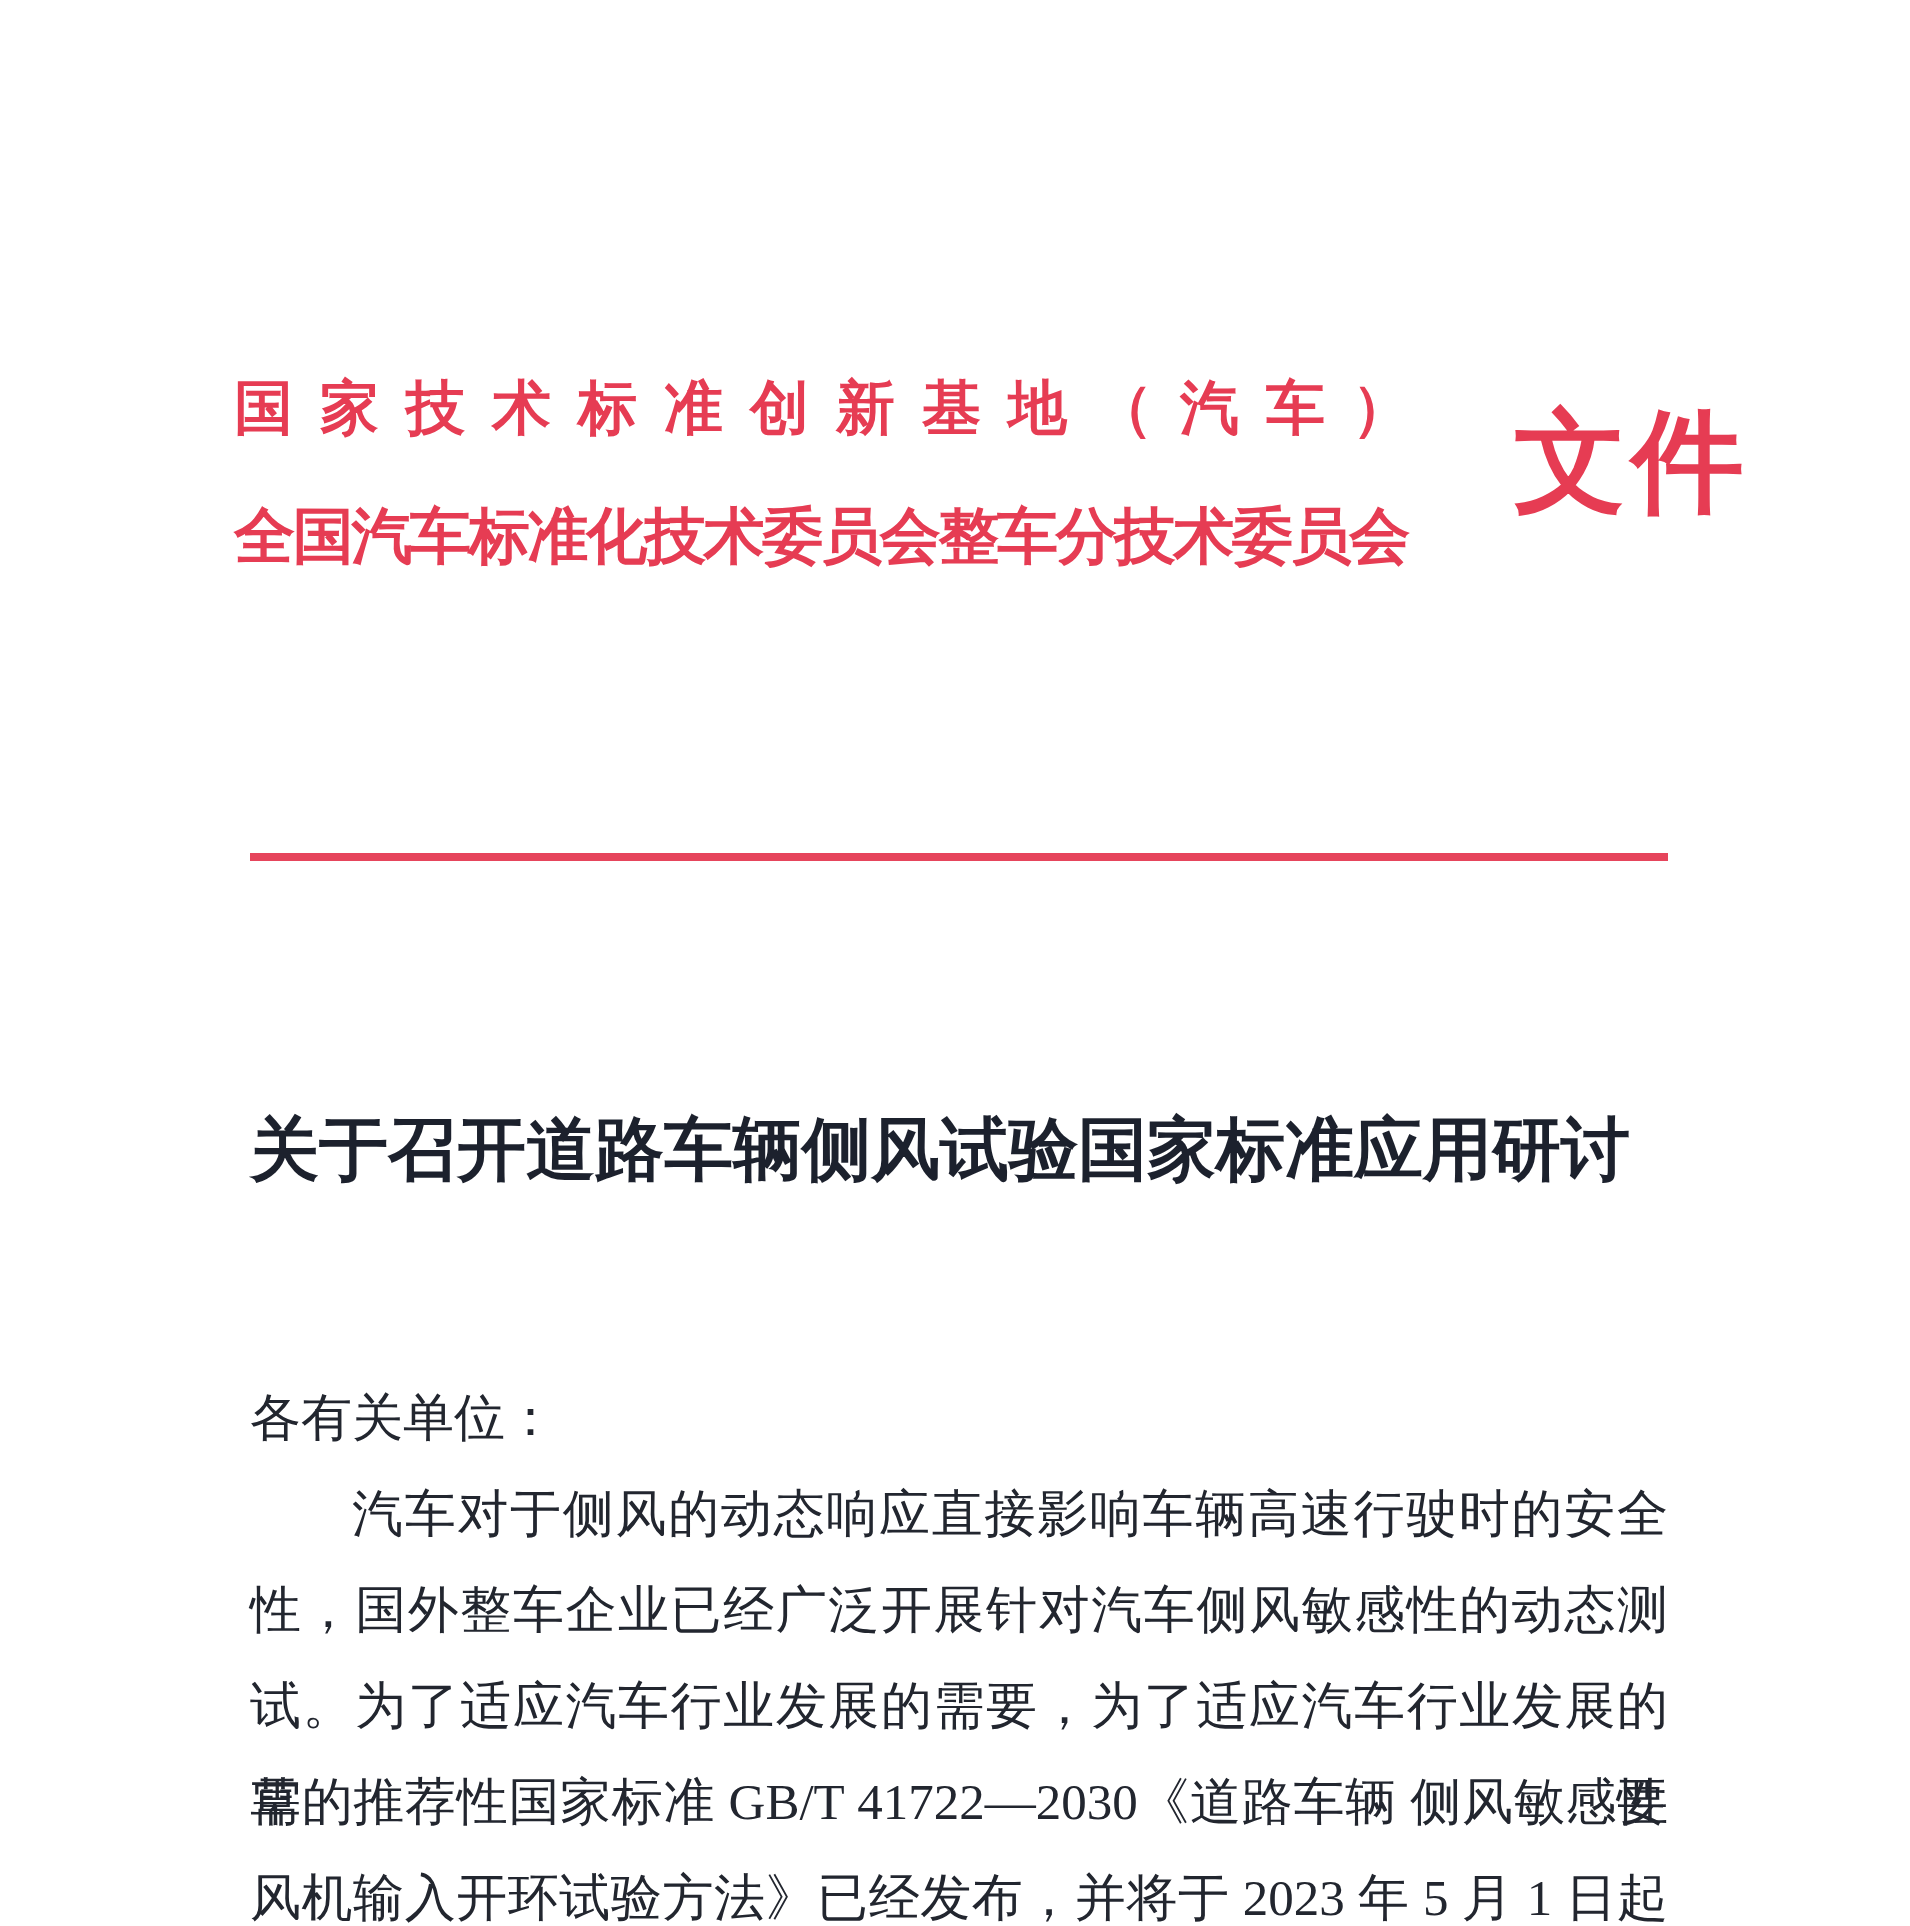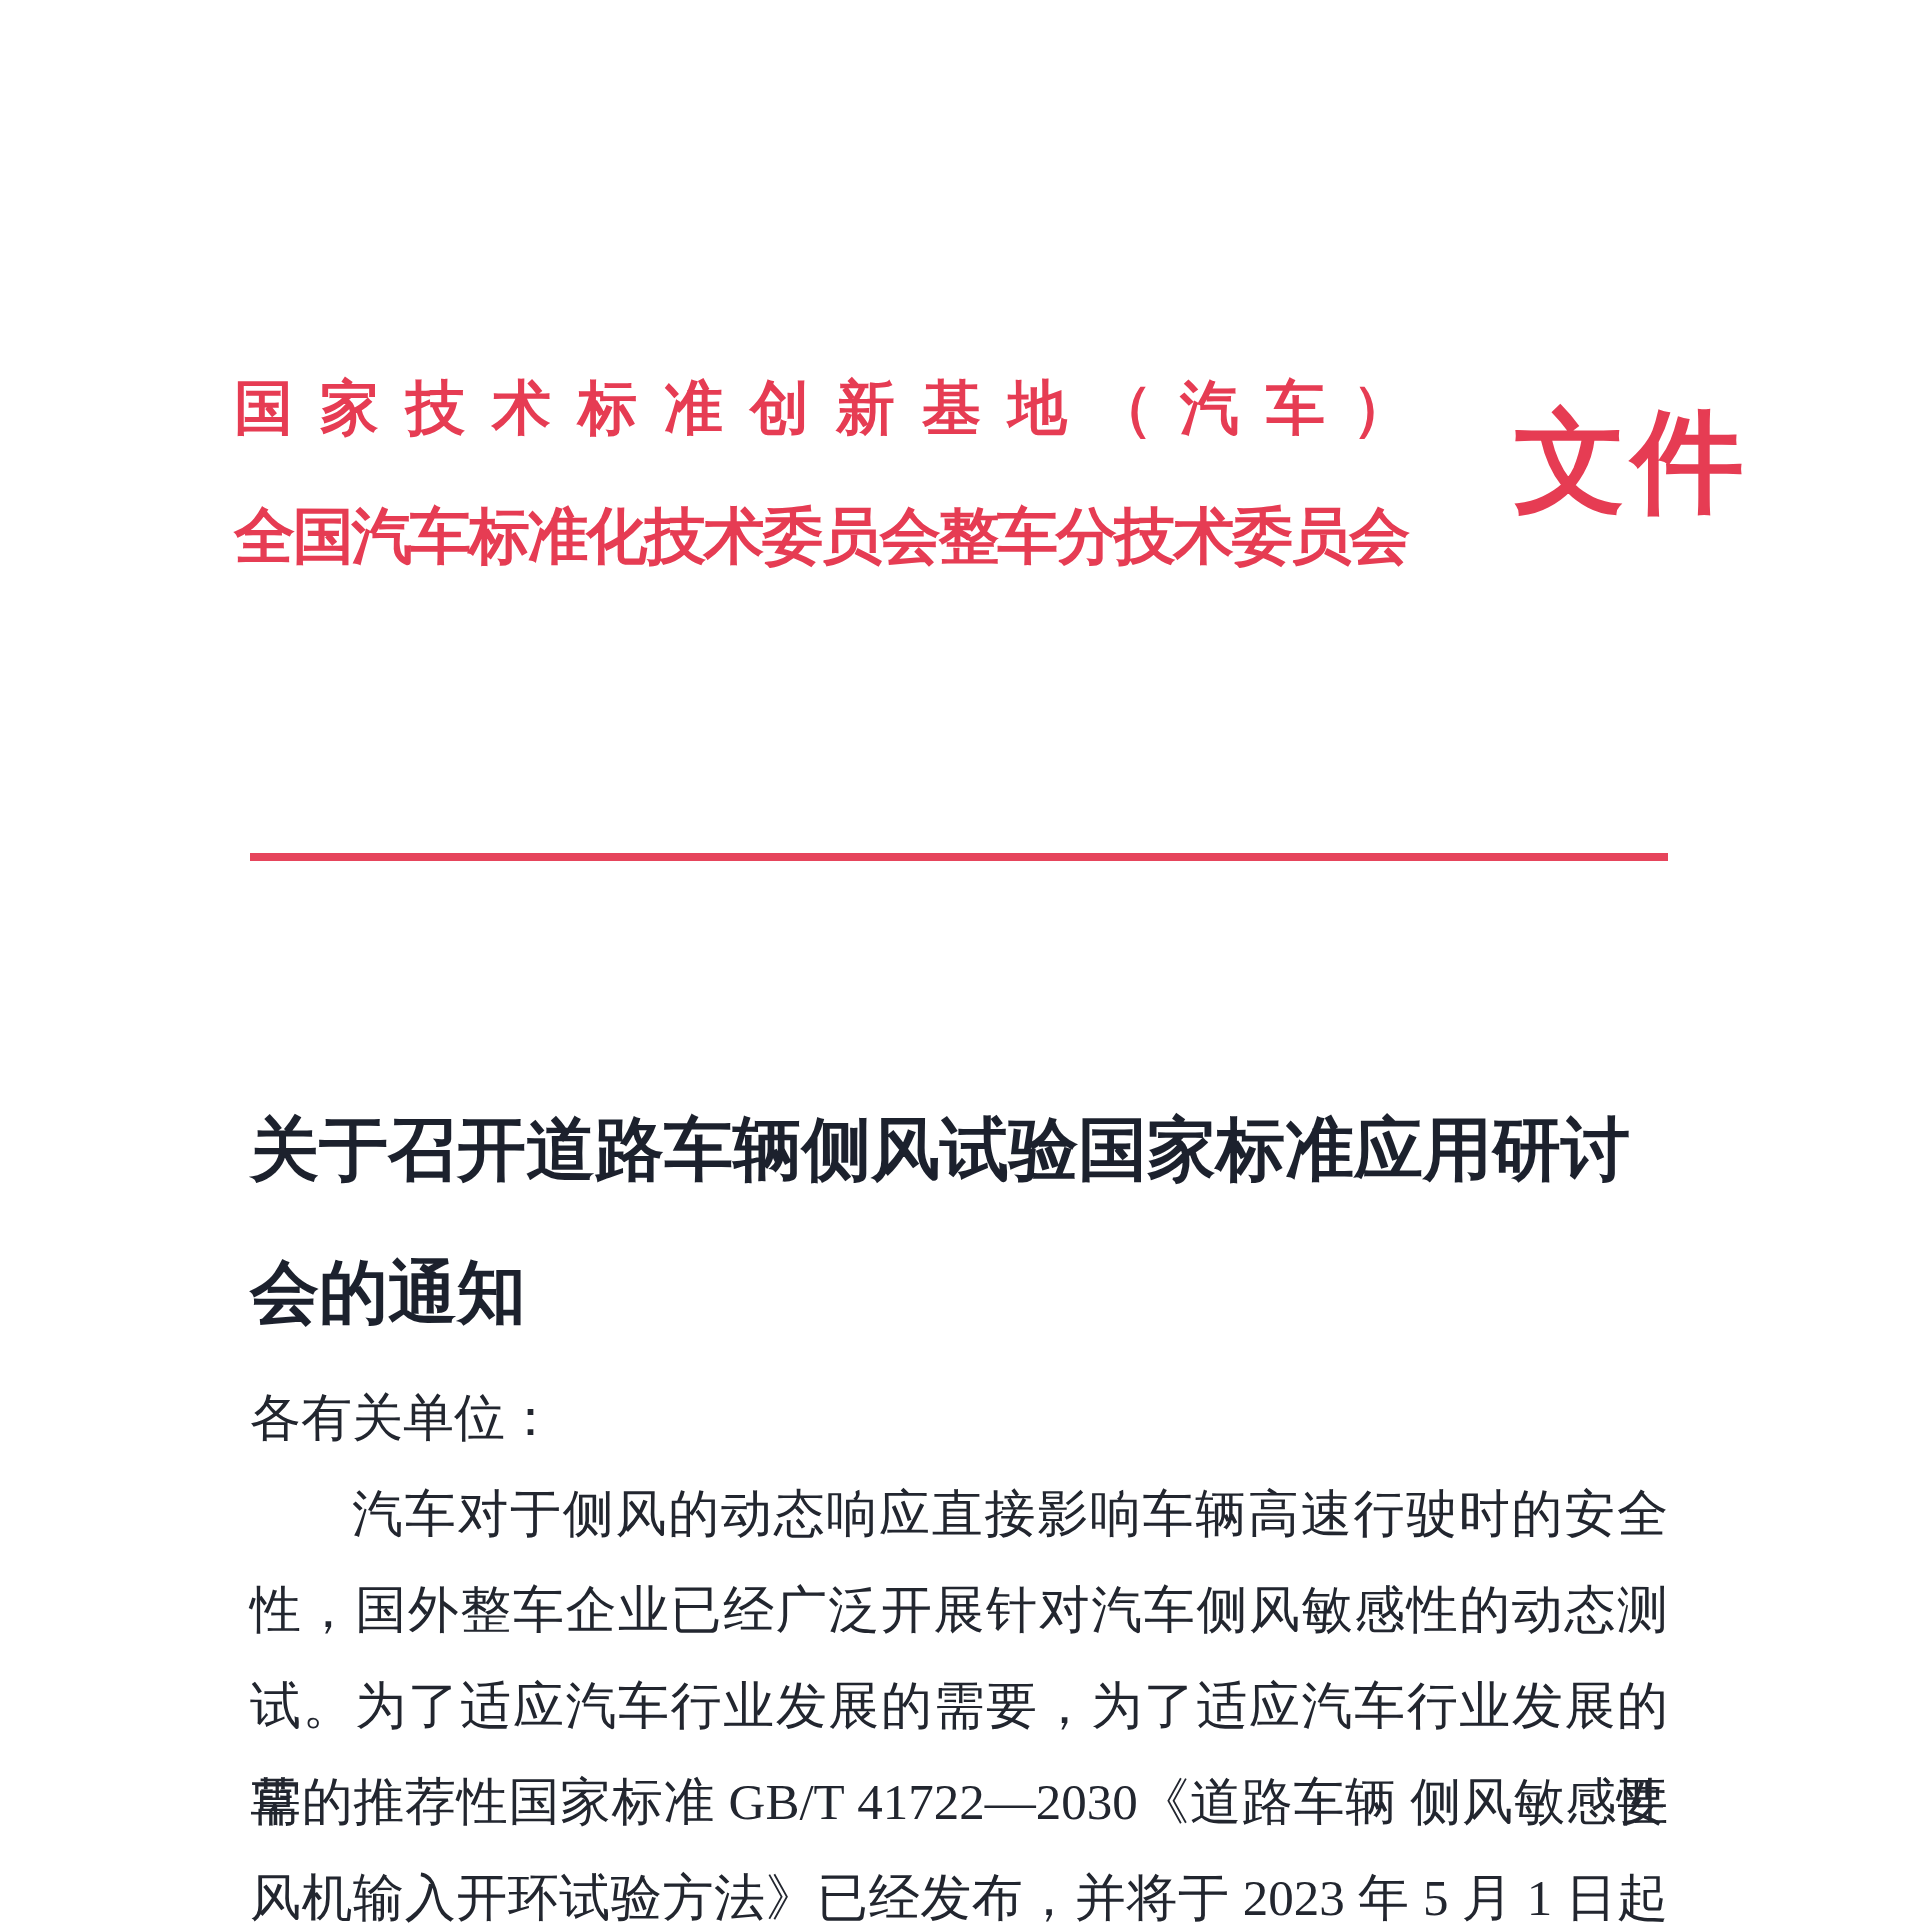--- a/index.html
+++ b/index.html
@@ -110,21 +110,20 @@
     <div class="org-line1">国家技术标准创新基地（汽车）</div>
     <div class="org-line2">全国汽车标准化技术委员会整车分技术委员会</div>
   </div>
 
   <div class="doc-type" style="color: rgb(230, 60, 83);">文件</div>
 
   <div class="red-rule" style="background: rgb(230, 69, 92);"></div>
 
   <div class="doc-title">
     <div>关于召开道路车辆侧风试验国家标准应用研讨</div>
-    <div>会的通知</div>
   </div>
 
   <div class="body-text">
     <div class="body-line">各有关单位：</div>
     <div class="body-line indent justify">汽车对于侧风的动态响应直接影响车辆高速行驶时的安全</div>
     <div class="body-line justify">性，国外整车企业已经广泛开展针对汽车侧风敏感性的动态测</div>
     <div class="body-line justify">试。为了适应汽车行业发展的需要，为了适应汽车行业发展的需要</div>
     <div class="body-line justify">草的推荐性国家标准 GB/T 41722—2030《道路车辆 侧风敏感性</div>
     <div class="body-line justify">风机输入开环试验方法》已经发布，并将于 2023 年 5 月 1 日起</div>
 

